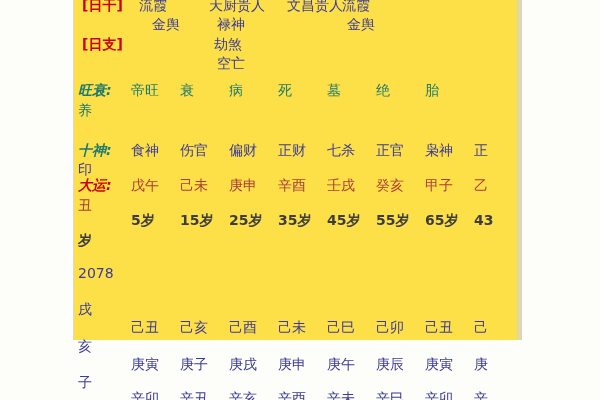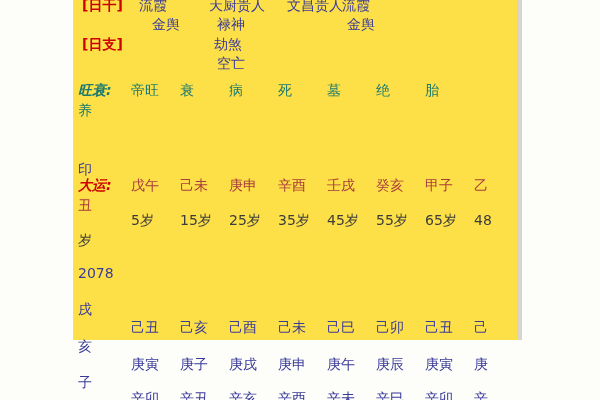--- a/index.html
+++ b/index.html
@@ -18,21 +18,21 @@
   }
   .ln{position:absolute;left:4px;height:18px;width:440px;white-space:nowrap;line-height:18px;}
   .at{position:absolute;top:0;}
   .lbl{display:inline-block;width:53px;font-weight:bold;font-style:italic;}
   .sp{display:inline-block;width:53px;}
   .c{display:inline-block;width:49px;}
   .red{color:#cc0000;font-weight:bold;}
   .teal{color:#1e7a6e;}
   .navy{color:#3a3a99;}
   .brick{color:#aa3c3c;}
-  .dark{color:#3c3c3c;}
+  .dark{color:#3c3c3c;font-weight:bold;}
   .b{font-weight:bold;}
 </style>
 </head>
 <body>
 
 <div class="panel">
 
   <div class="ln" style="top:-4px">
     <span class="at red" style="left:4px"></span>
     <span class="at red" style="left:4px">[日干]</span>
@@ -55,33 +55,36 @@
   </div>
 
   <div class="ln" style="top:81px">
     <span class="lbl teal">旺衰:</span><span class="c teal">帝旺</span><span class="c teal">衰</span><span class="c teal">病</span><span class="c teal">死</span><span class="c teal">墓</span><span class="c teal">绝</span><span class="c teal">胎</span>
   </div>
   <div class="ln" style="top:101px">
     <span class="teal">养</span>
   </div>
 
 
+  <div class="ln" style="top:141px">
+    <span class="lbl teal">十神:</span><span class="c navy">食神</span><span class="c navy">伤官</span><span class="c navy">偏财</span><span class="c navy">正财</span><span class="c navy">七杀</span><span class="c navy">正官</span><span class="c navy">枭神</span><span class="c navy">正</span>
+  </div>
   <div class="ln" style="top:160px">
     <span class="navy">印</span>
   </div>
 
   <div class="ln" style="top:176px">
     <span class="lbl red">大运:</span><span class="c brick">戊午</span><span class="c brick">己未</span><span class="c brick">庚申</span><span class="c brick">辛酉</span><span class="c brick">壬戌</span><span class="c brick">癸亥</span><span class="c brick">甲子</span><span class="c brick">乙</span>
   </div>
   <div class="ln" style="top:196px">
     <span class="brick">丑</span>
   </div>
 
   <div class="ln" style="top:211px">
-    <span class="sp"></span><span class="c dark">5岁</span><span class="c dark">15岁</span><span class="c dark">25岁</span><span class="c dark">35岁</span><span class="c dark">45岁</span><span class="c dark">55岁</span><span class="c dark">65岁</span><span class="c dark">48</span>
+    <span class="sp"></span><span class="c dark">5岁</span><span class="c dark">15岁</span><span class="c dark">25岁</span><span class="c dark">35岁</span><span class="c dark">45岁</span><span class="c dark">55岁</span><span class="c dark">65岁</span><span class="c dark">43</span>
   </div>
   <div class="ln" style="top:231px">
     <span class="dark">岁</span>
   </div>
 
   <div class="ln" style="top:264px">
     <span class="navy">2078</span>
   </div>
 
   <div class="ln" style="top:300px">

